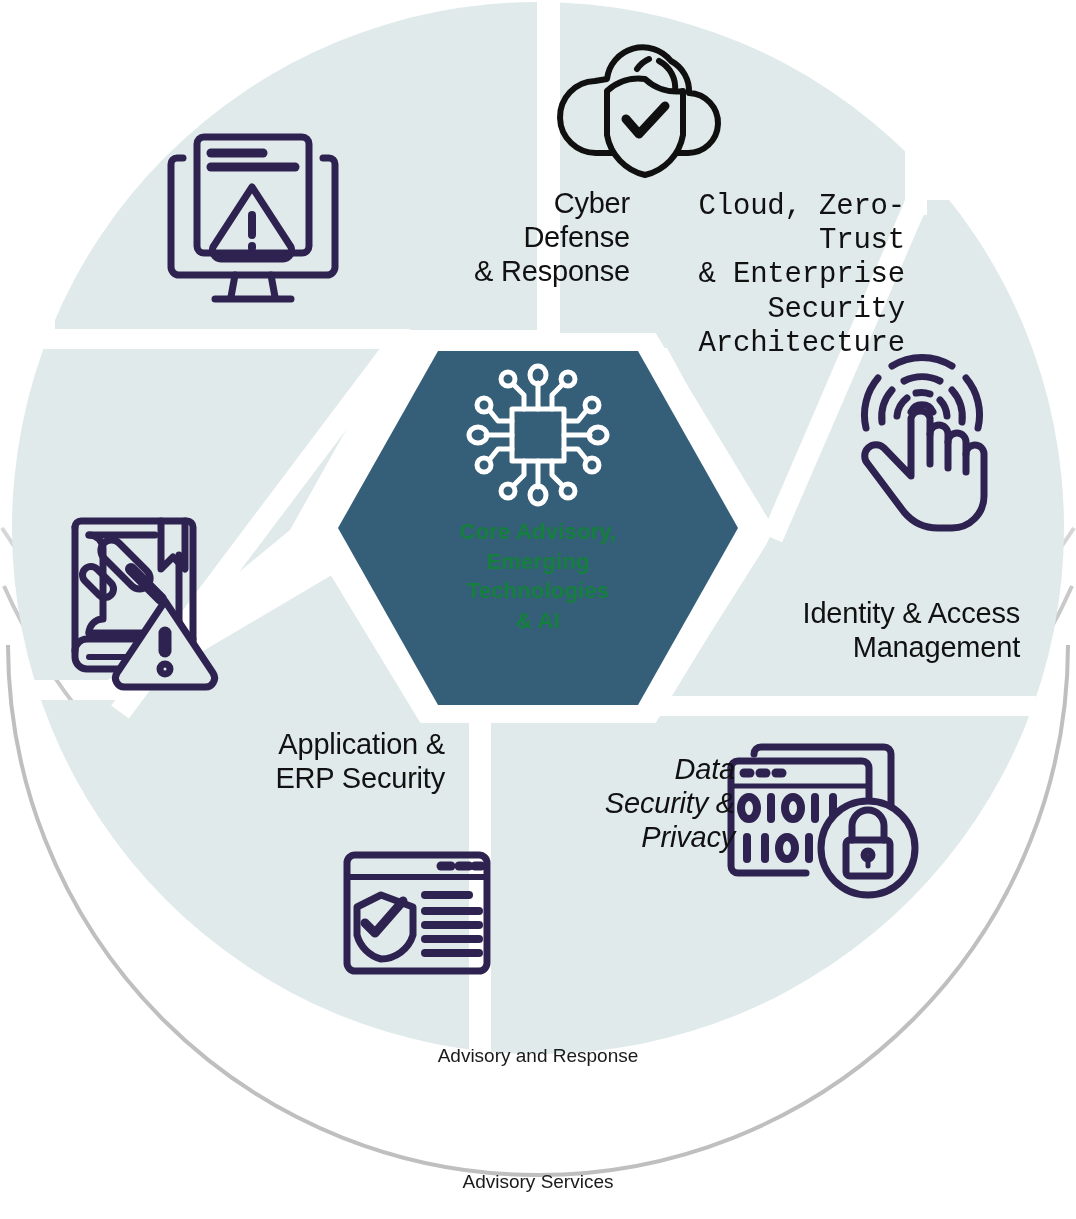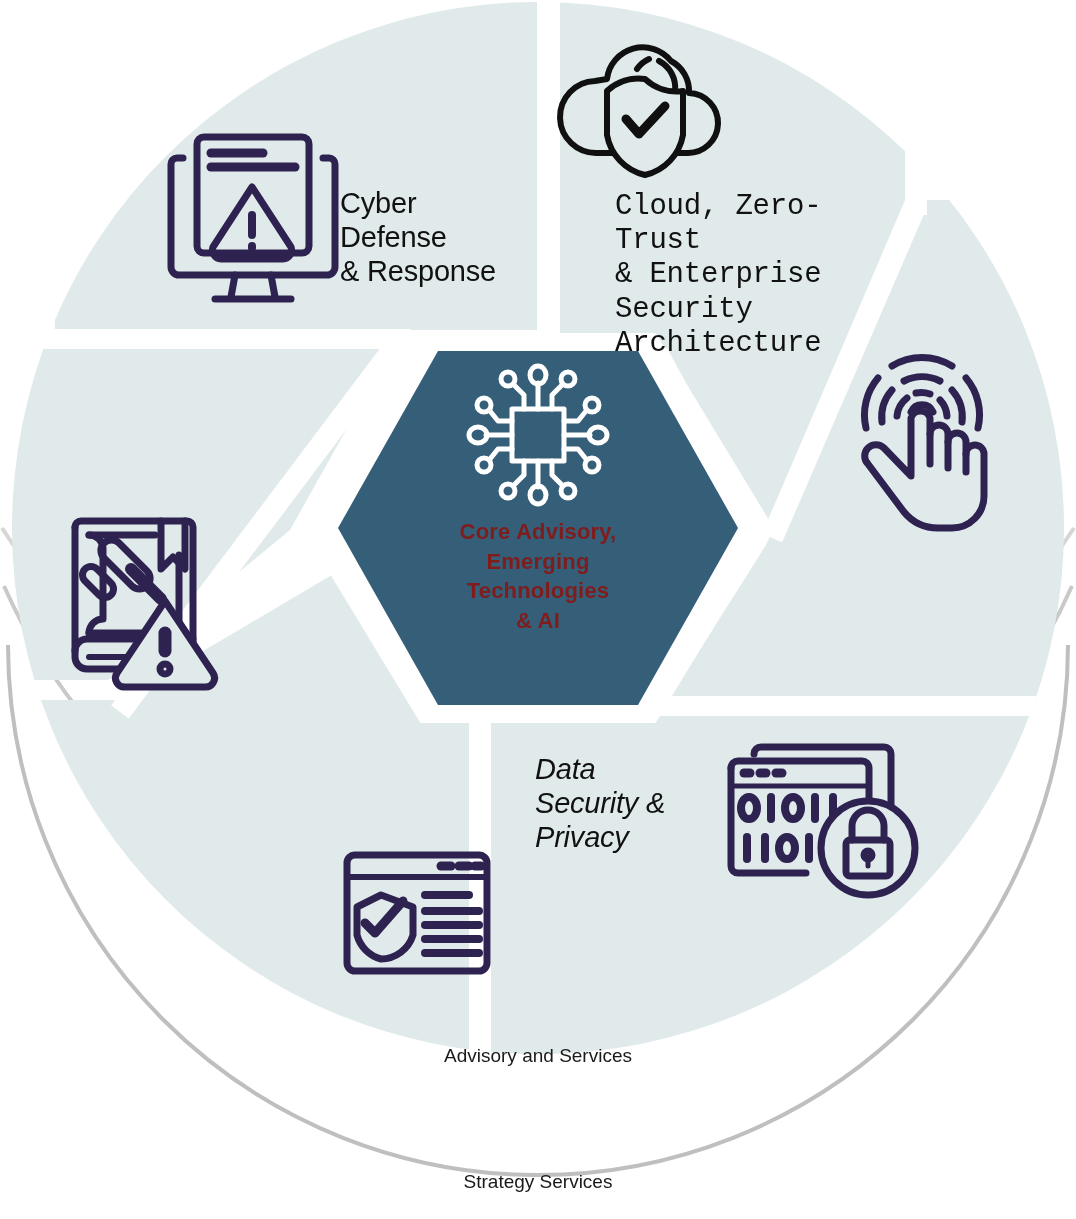--- a/index.html
+++ b/index.html
@@ -21,33 +21,33 @@
   }
   #wheel {
     position: absolute;
     left: 0;
     top: 0;
     width: 1076px;
     height: 1219px;
   }
   .seg-label {
     position: absolute;
-    text-align: left;
+    text-align: right;
     color: #111111;
     font-family: "Liberation Sans", sans-serif;
     font-size: 29px;
     line-height: 1.18;
     letter-spacing: -0.2px;
     white-space: pre-line;
     pointer-events: none;
   }
   .core-label {
     position: absolute;
     text-align: center;
-    color: #7f1d1d;
+    color: #15803d;
     font-family: "Liberation Sans", sans-serif;
     font-weight: bold;
     font-size: 22px;
     line-height: 1.35;
     letter-spacing: 0.2px;
     white-space: pre-line;
   }
   .arc-label {
     position: absolute;
     text-align: center;
@@ -288,30 +288,34 @@
 
   <div class="seg-label" style="left:340px; top:186px; width:290px;">Cyber
 Defense
 &amp; Response</div>
 
   <div class="seg-label" style="left:615px; top:190px; width:290px;font-family:Liberation Mono, monospace;">Cloud, Zero-Trust
 &amp; Enterprise
 Security
 Architecture</div>
 
+  <div class="seg-label" style="left:720px; top:596px; width:300px;">Identity &amp; Access
+Management</div>
 
   <div class="seg-label" style="left:535px; top:752px; width:200px;font-style:italic;">Data
 Security &amp;
 Privacy</div>
 
+  <div class="seg-label" style="left:190px; top:727px; width:255px;">Application &amp;
+ERP Security</div>
 
 
   <div class="core-label" style="left:398px; top:517px; width:280px;">Core Advisory,
 Emerging
 Technologies
 &amp; AI</div>
 
-  <div class="arc-label" style="left:388px; top:1044px; width:300px;">Advisory and Services</div>
-
-
-  <div class="arc-label" style="left:418px; top:1170px; width:240px;">Strategy Services</div>
+  <div class="arc-label" style="left:388px; top:1044px; width:300px;">Advisory and Response</div>
+
+
+  <div class="arc-label" style="left:418px; top:1170px; width:240px;">Advisory Services</div>
 
 </div>
 
 </body></html>

